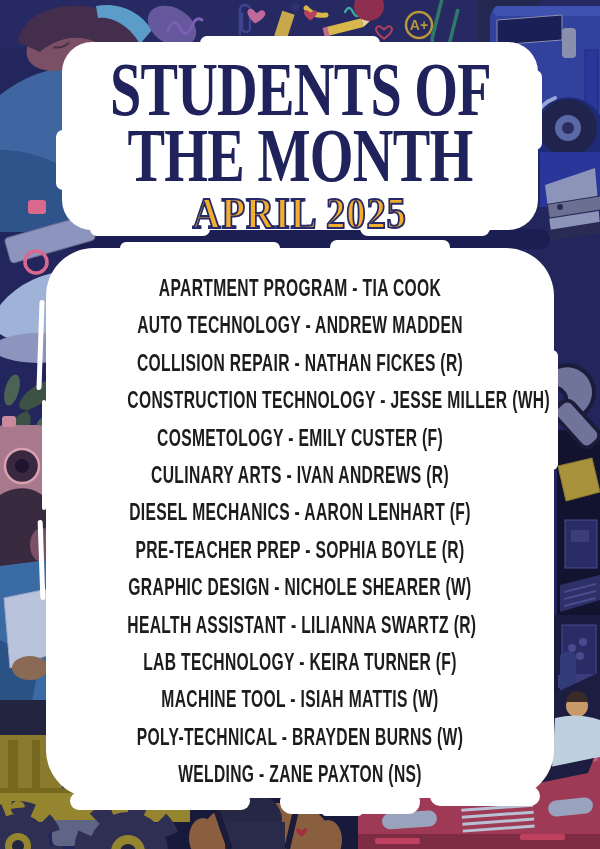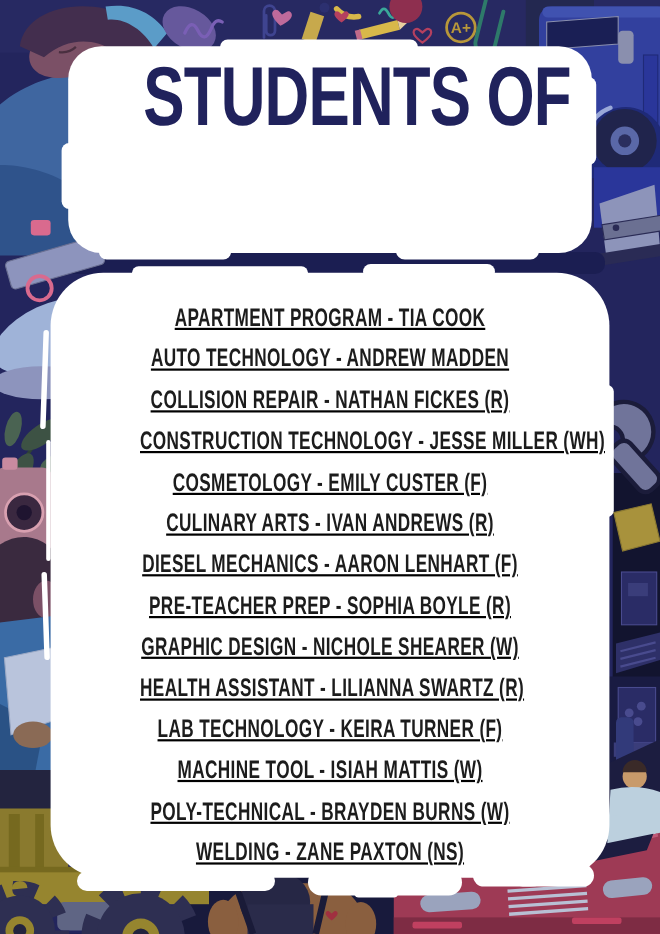--- a/index.html
+++ b/index.html
@@ -9,35 +9,35 @@
     font-family:"Liberation Sans",sans-serif;
   }
   .bg{position:absolute;left:0;top:0;width:600px;height:849px;z-index:0;}
   
   .panel{position:absolute;background:var(--panel-white,#ffffff);z-index:2;}
   .header-box{left:62px;top:42px;width:476px;height:188px;border-radius:30px;}
   .main-box{left:46px;top:248px;width:508px;height:550px;border-radius:48px;}
   .blob{position:absolute;background:var(--panel-white,#ffffff);z-index:2;border-radius:12px;}
   
   .header-content{position:absolute;left:62px;top:42px;width:476px;height:188px;z-index:3;
-    display:flex;flex-direction:row;align-items:flex-start;padding-top:14px;box-sizing:border-box;}
+    display:flex;flex-direction:column;align-items:center;padding-top:14px;box-sizing:border-box;font-family:Liberation Serif, serif;}
   .title-line{
     font-size:76px;font-weight:bold;line-height:66px;letter-spacing:-1px;
     color:var(--title-navy,#20225c);white-space:nowrap;
     transform:scaleX(0.74);transform-origin:50% 50%;
   }
   .subtitle{
     margin-top:4px;font-size:44px;font-weight:bold;letter-spacing:1px;line-height:44px;
     color:var(--accent-yellow,#f2ae2c);white-space:nowrap;
     -webkit-text-stroke:2px #272a68;
     transform:scaleX(0.88);transform-origin:50% 50%;
   }
   
   .list{position:absolute;left:46px;top:248px;width:508px;height:550px;z-index:3;
-    padding-top:22px;box-sizing:border-box;text-decoration:underline;}
+    padding-top:22px;box-sizing:border-box;}
   .student-line{
     height:37.4px;line-height:37.4px;text-align:center;white-space:nowrap;
     font-size:23px;font-weight:bold;letter-spacing:.5px;
     color:var(--list-text,#1c1c1c);
     transform:scaleX(0.68);transform-origin:50% 50%;
   }
 </style>
 </head>
 <body>
 

